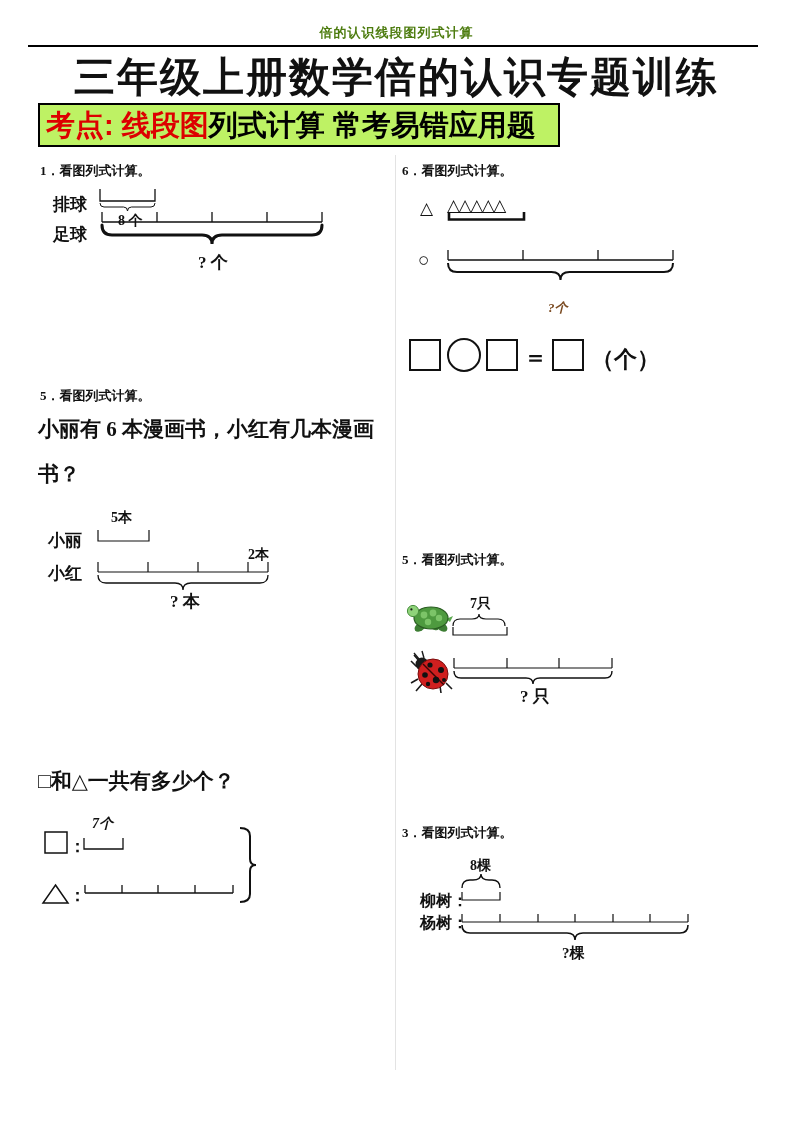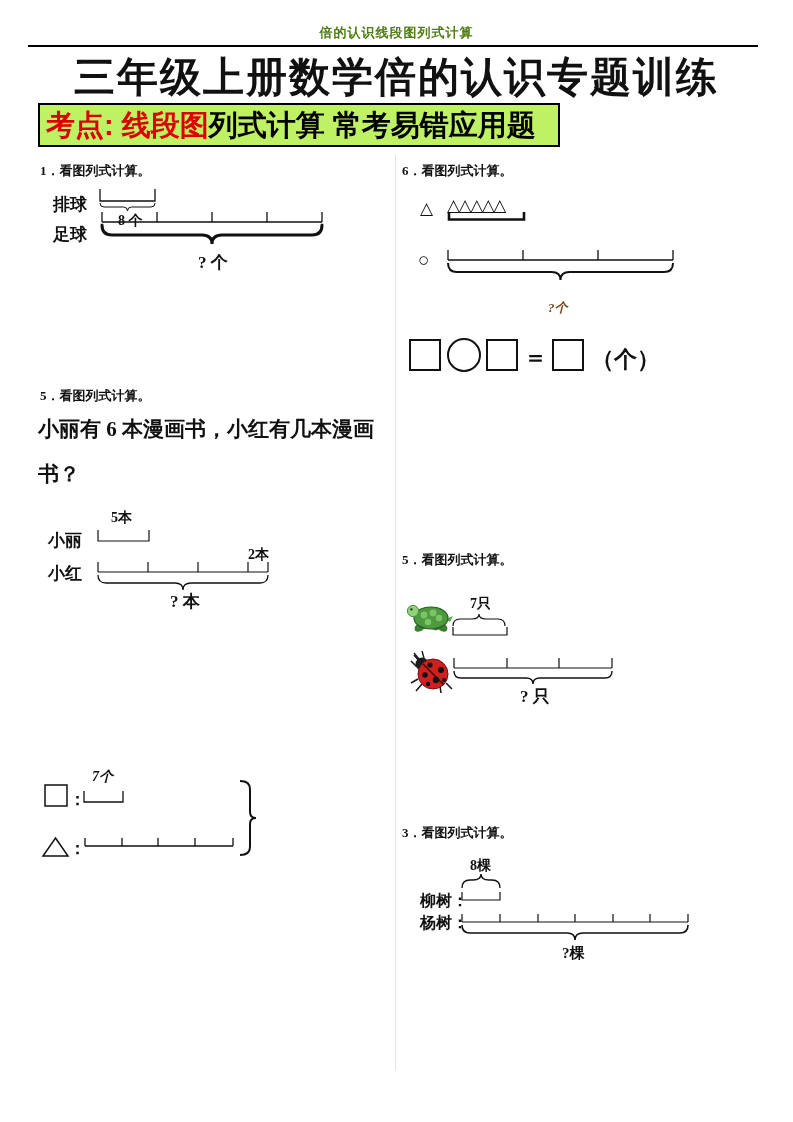--- a/index.html
+++ b/index.html
@@ -91,20 +91,21 @@
       <path d="M60 33 V44 H111 V33" fill="none" stroke="#111" stroke-width="1.2"></path>
       <text class="amt" x="210" y="62">2本</text>
       <text class="lbl" x="10" y="82">小红</text>
       <path d="M60 75 H230 M60 65 V75 M110 65 V75 M160 65 V75 M210 65 V75 M230 65 V75" fill="none" stroke="#111" stroke-width="1.2"></path>
       <path d="M60 78 Q60 86 68 86 L137 86 Q145 86 145 93 Q145 86 153 86 L222 86 Q230 86 230 78" fill="none" stroke="#111" stroke-width="1.3"></path>
       <text class="amt-big" x="132" y="110">? 本</text>
     </svg>
   </section>
 
   <section class="problem p3">
+    <p class="p-question">□和△一共有多少个？</p>
     <svg class="diagram" width="300" height="110" viewBox="0 0 300 110" style="margin-top:6px;">
       <text class="amt hand" x="54" y="18">7个</text>
       <rect x="7" y="22" width="22" height="21" fill="none" stroke="#111" stroke-width="1.5"></rect>
       <text class="lbl" x="31" y="42">：</text>
       <path d="M46 28 V39 H85 V28" fill="none" stroke="#111" stroke-width="1.3"></path>
       <path d="M17.5 75 L30 93 L5 93 Z" fill="none" stroke="#111" stroke-width="1.5"></path>
       <text class="lbl" x="31" y="91">：</text>
       <path d="M47 83 H195 M47 75 V83 M84 75 V83 M120 75 V83 M157 75 V83 M195 75 V83" fill="none" stroke="#111" stroke-width="1.3"></path>
       <path d="M202 18 Q212 18 212 26 L212 49 Q212 55 218 55 Q212 55 212 61 L212 84 Q212 92 202 92" fill="none" stroke="#111" stroke-width="2"></path>
     </svg>

